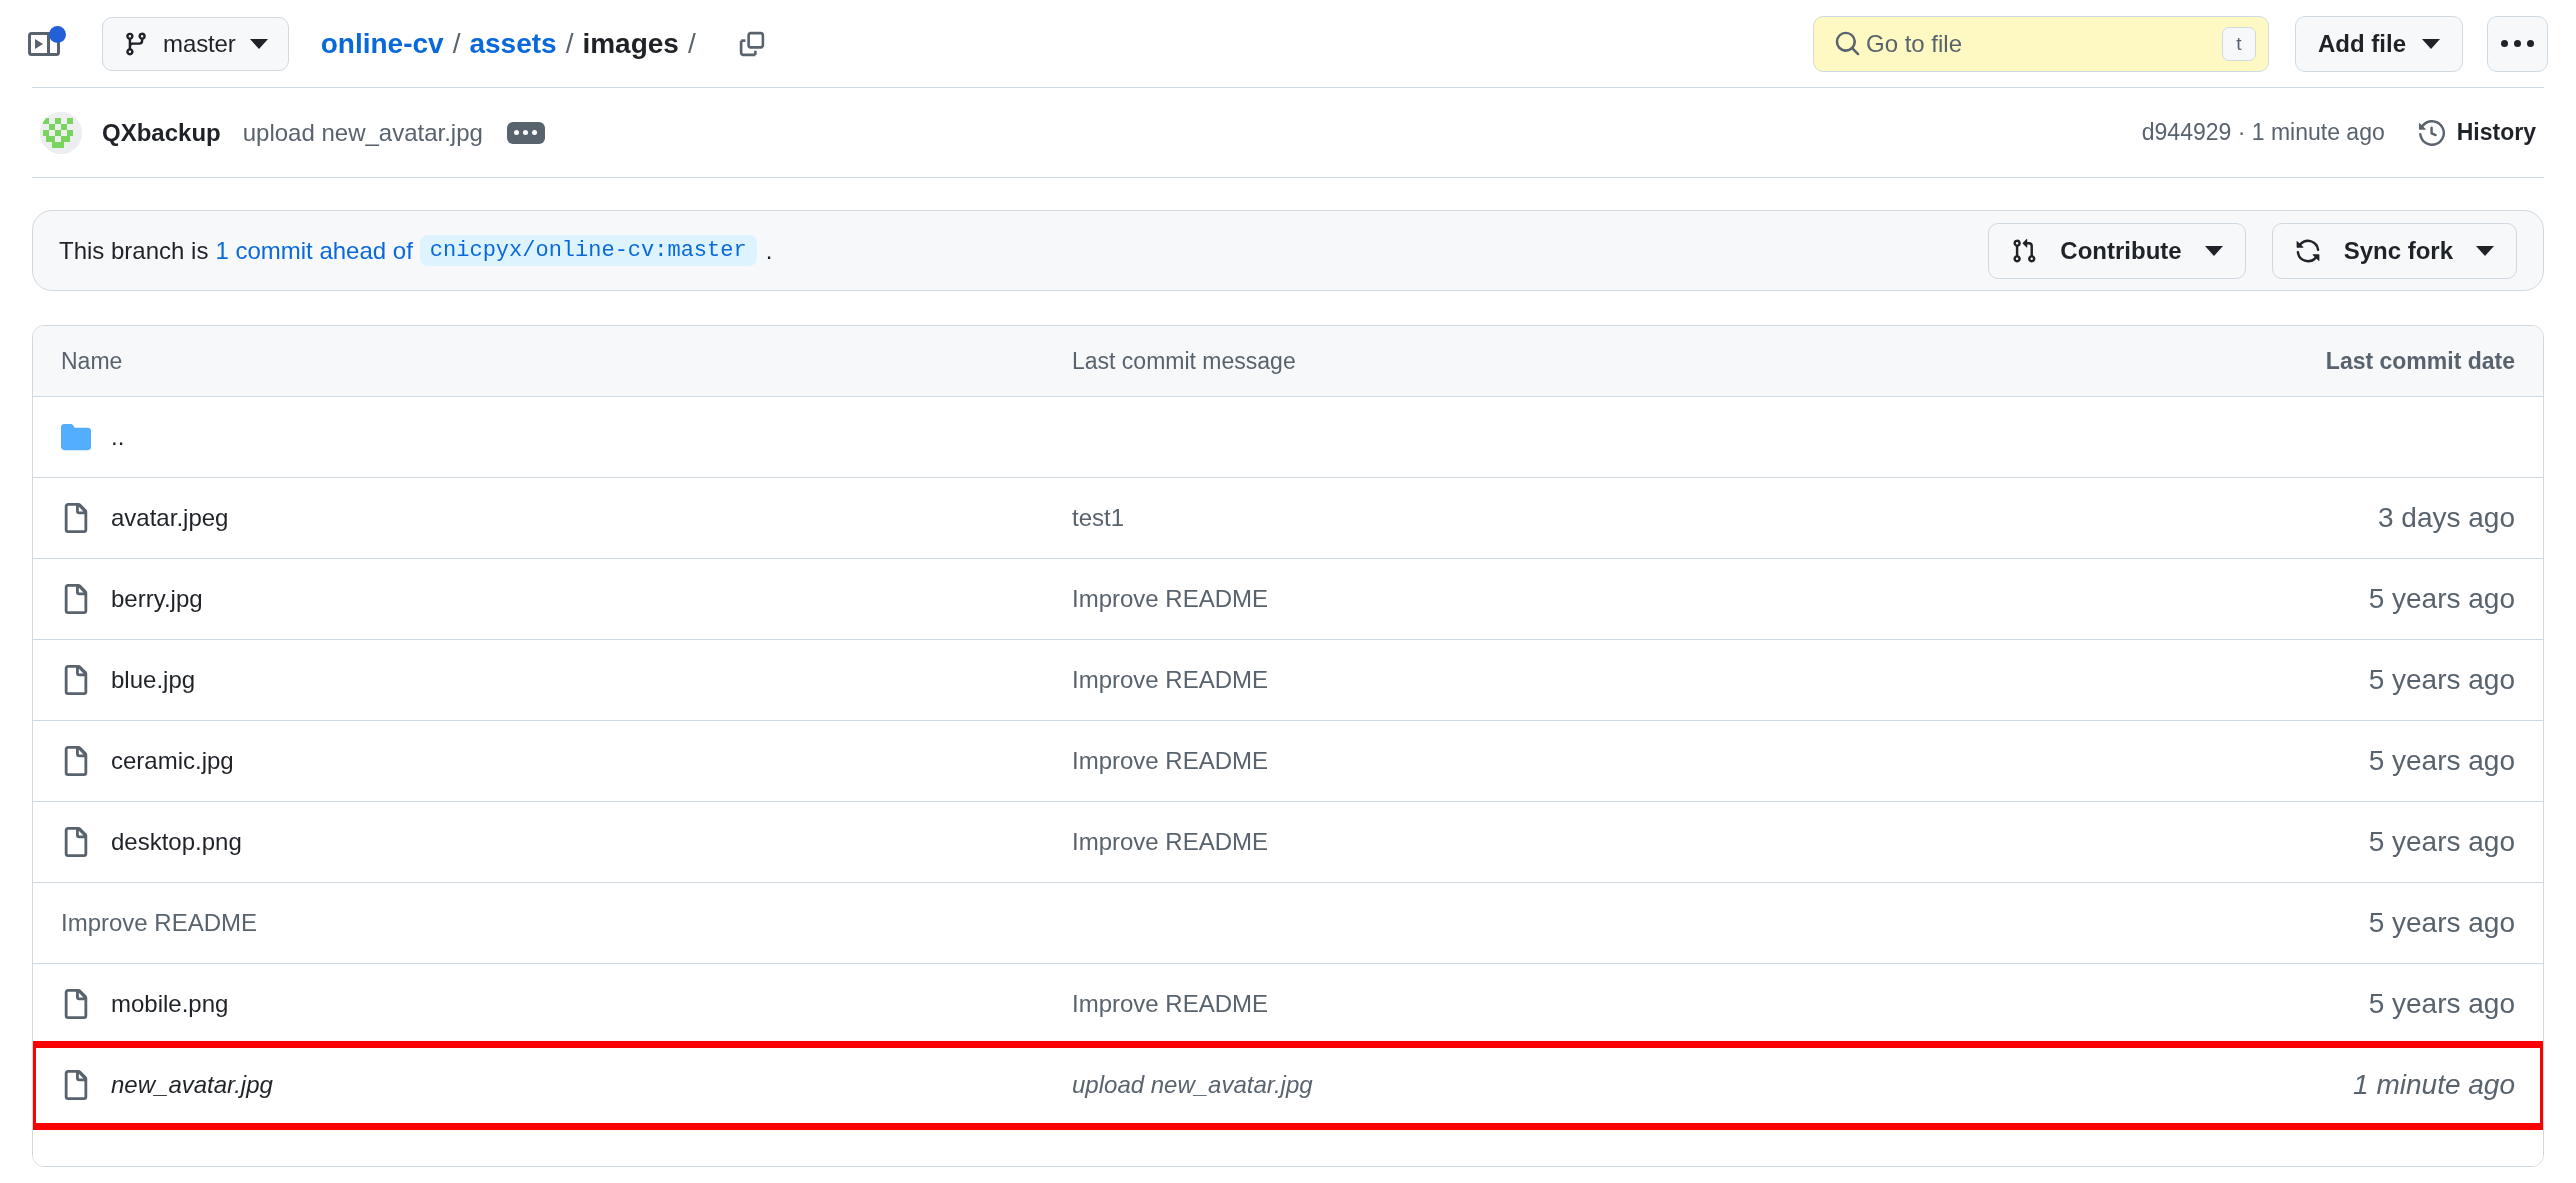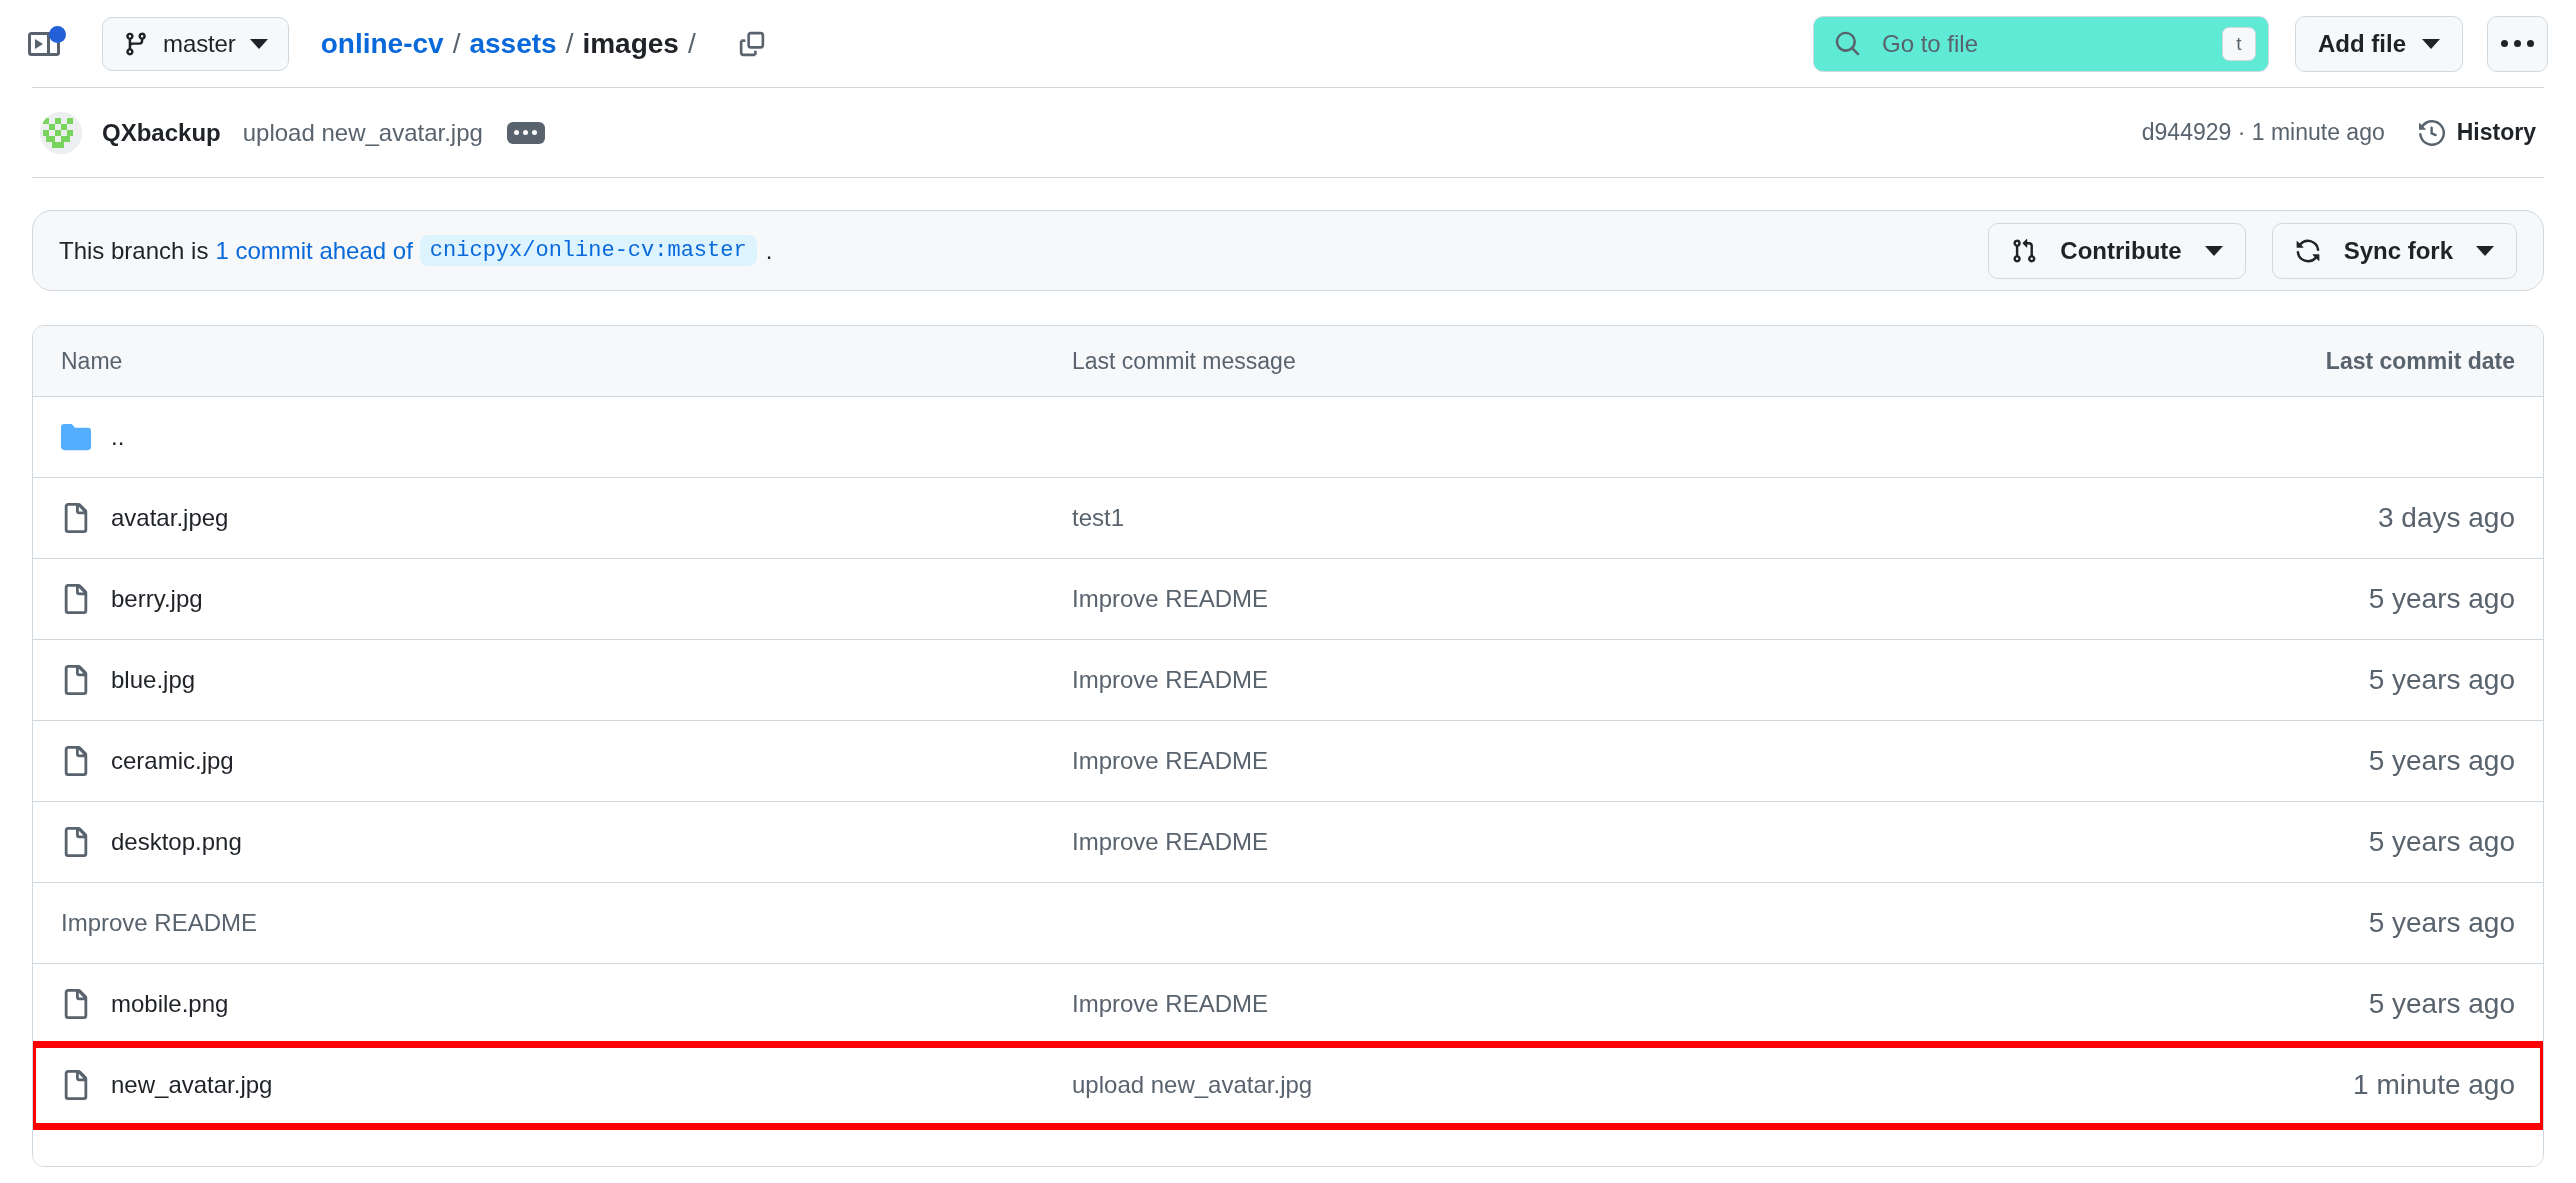--- a/index.html
+++ b/index.html
@@ -93,22 +93,22 @@
   }
 
   .topbar-spacer { flex: 1 1 auto; }
 
   .search-box {
     width: 456px; height: 56px;
     border: 1px solid #d1d9e0;
     border-radius: 10px;
     display: flex; align-items: center;
     padding: 0 12px 0 20px;
-    gap: 21px;
-    background: #5eead4;
+    gap: 5px;
+    background: #fef9c3;
     cursor: text;
     flex: 0 0 auto;
   }
   .search-box .ph {
     flex: 1 1 auto;
     font-size: 24px;
     color: #59636e;
   }
   .kbd {
     width: 34px; height: 34px;
@@ -323,20 +323,21 @@
     color: #59636e;
     text-align: right;
   }
 
   
   .frow.highlight {
     outline: 7px solid #ff0000;
     outline-offset: -3px;
     position: relative;
     z-index: 5;
+    font-style: italic;
   }
 
   .icon { display: block; flex: 0 0 auto; }
 </style>
 </head>
 <body>
 
 <div class="topbar">
 
   <div class="sidebar-toggle">

